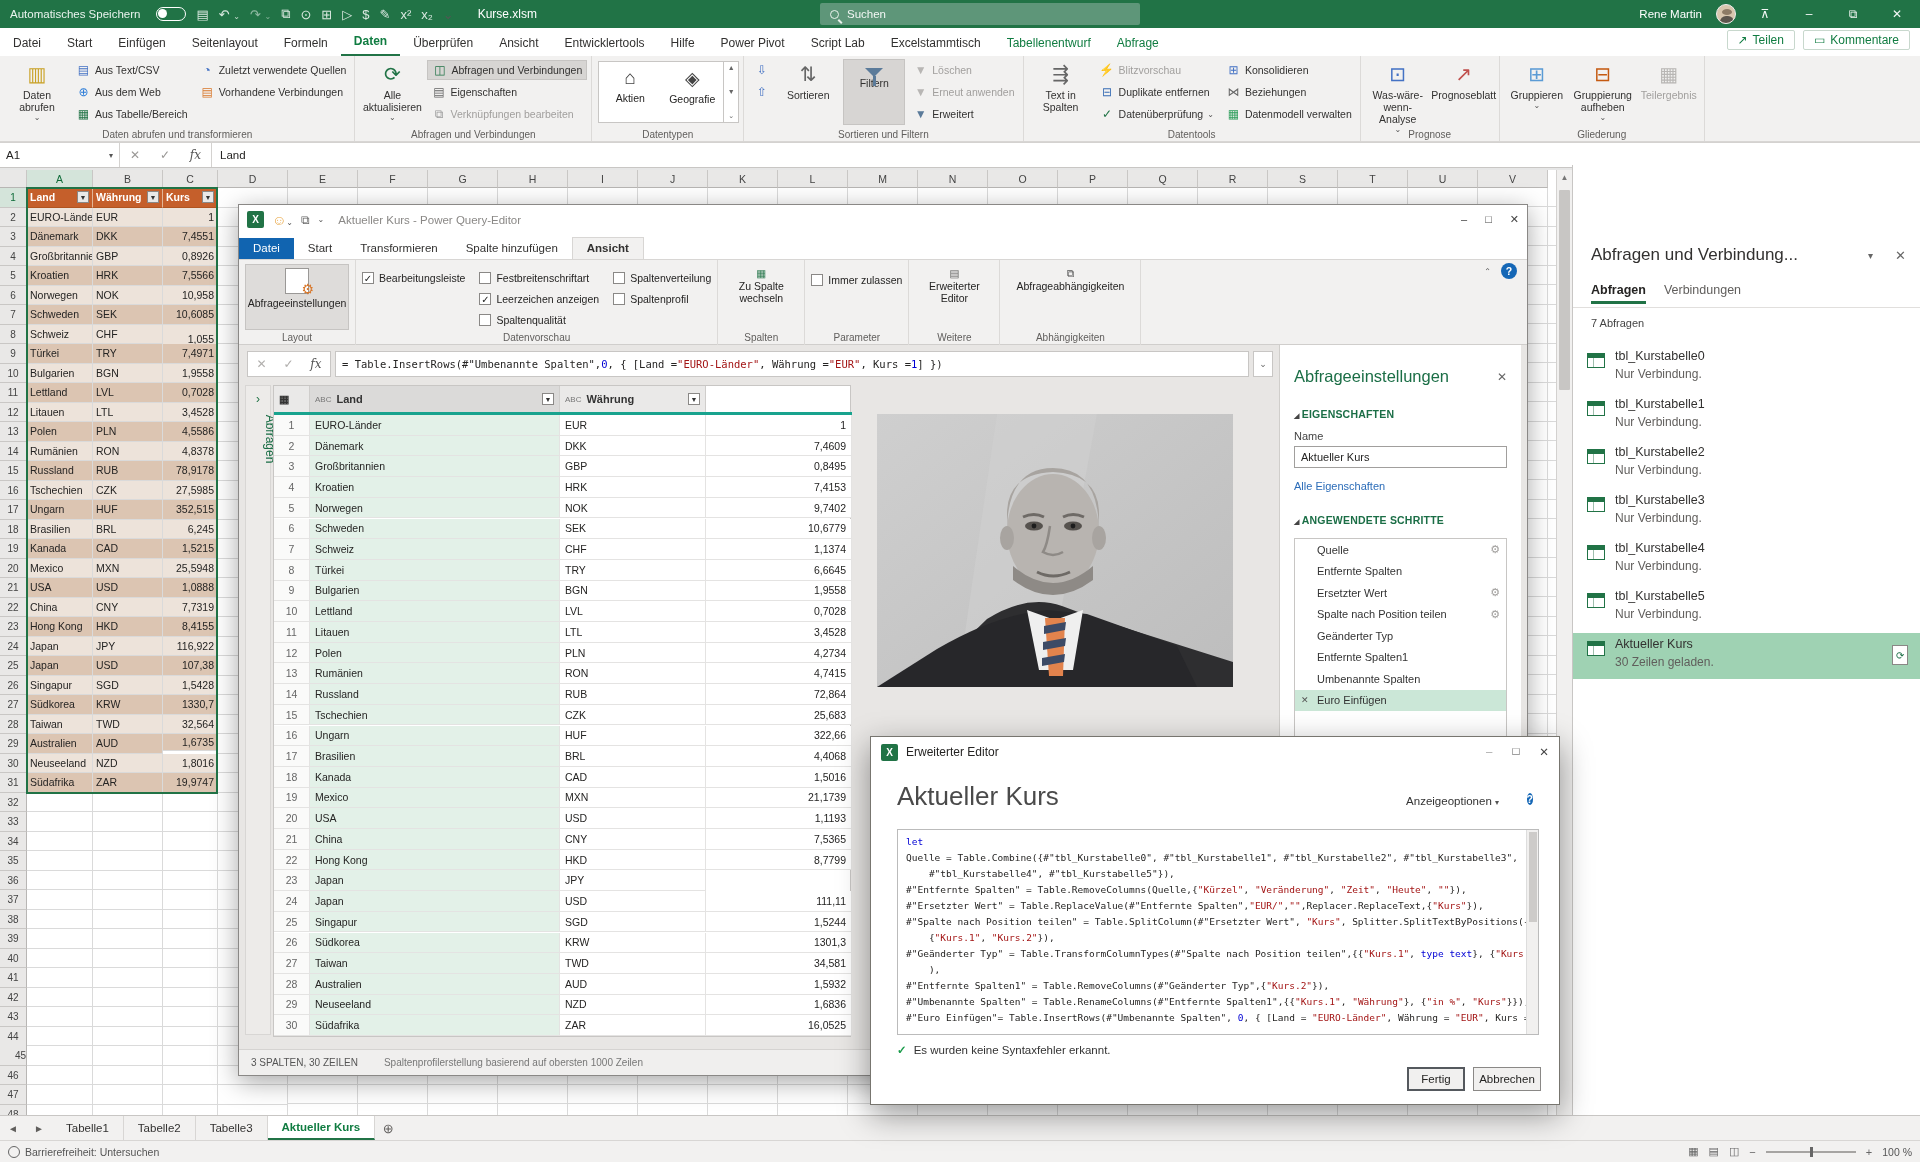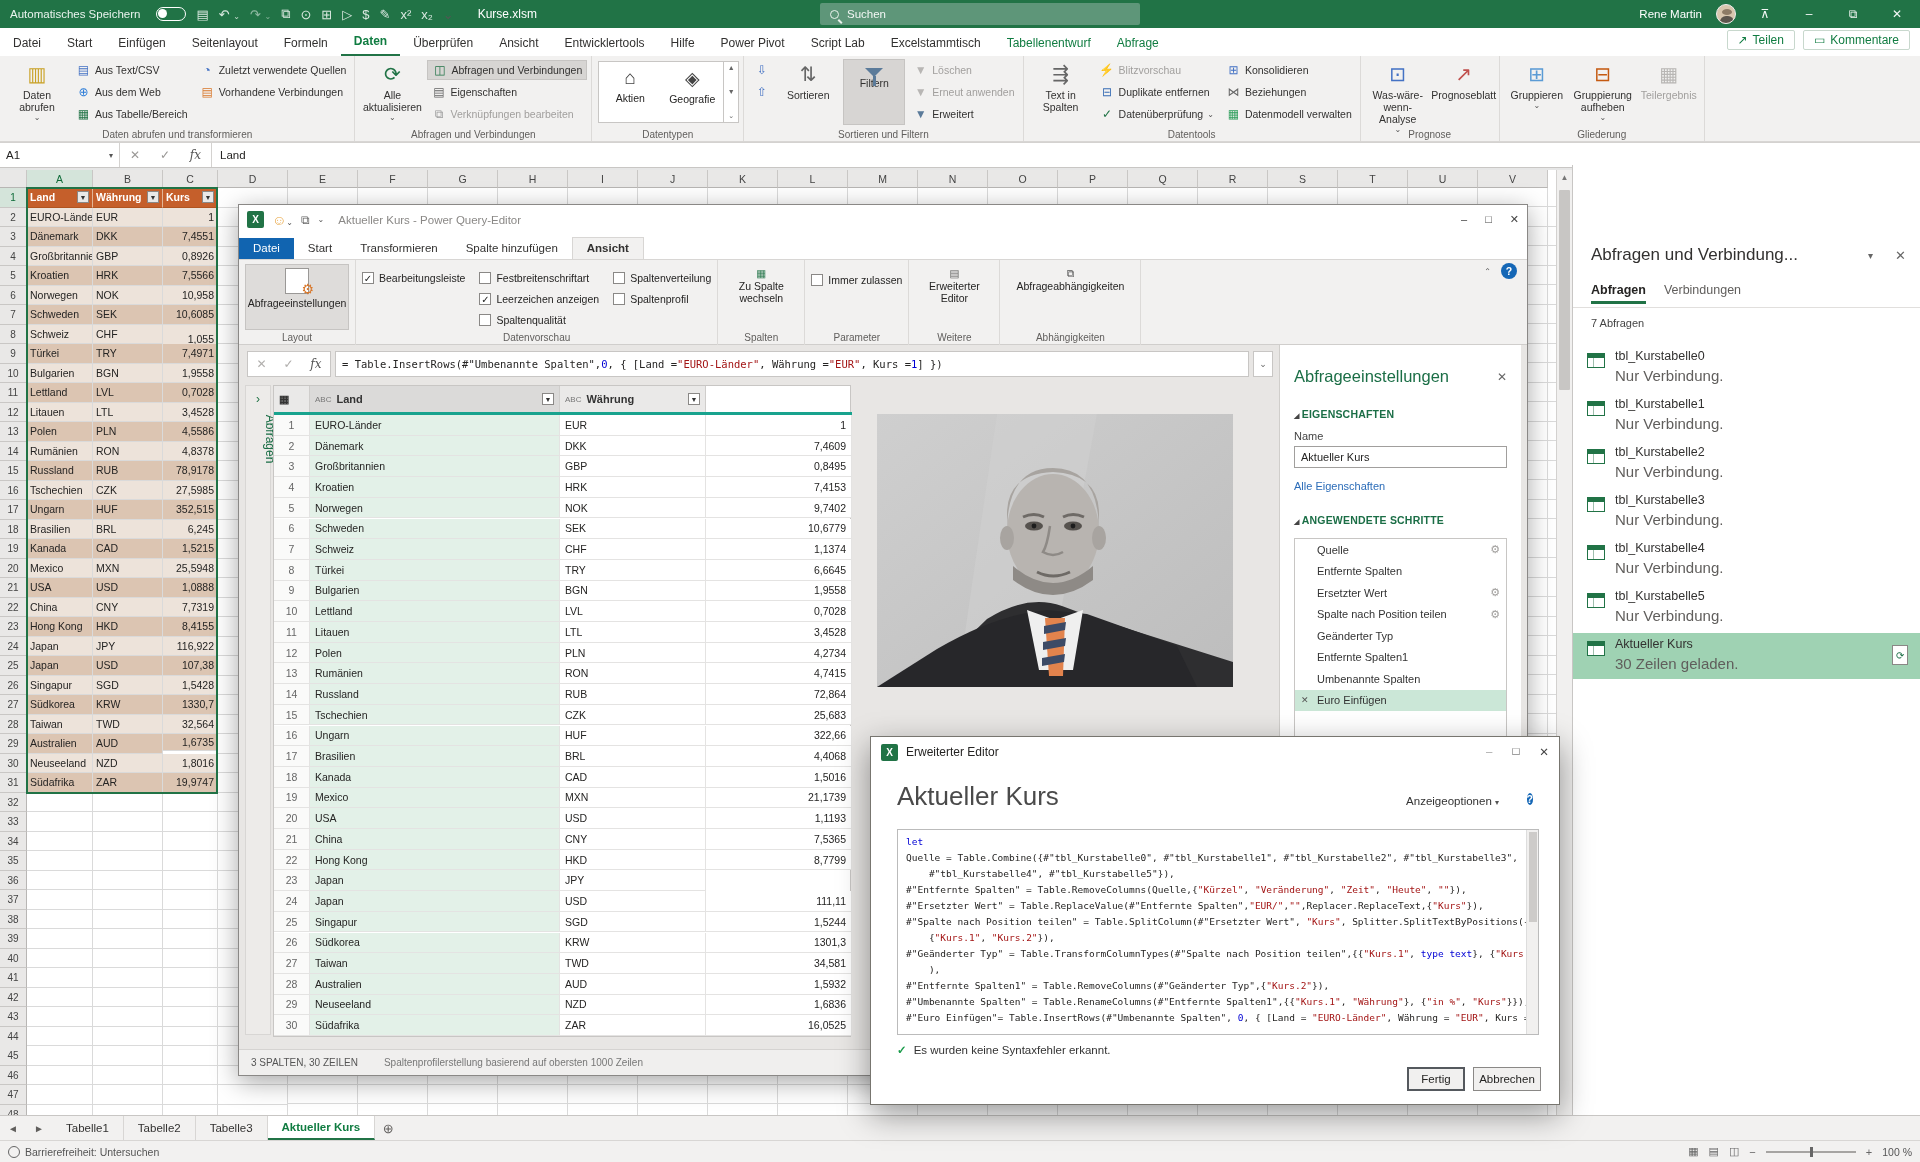--- a/index.html
+++ b/index.html
@@ -170,21 +170,21 @@
   #taskpane { left:1572px; top:165px; width:348px; height:950px; background:#fff; border-left:1px solid #C8C6C4; }
   #tp-title { position:absolute; left:18px; top:80px; right:14px; font-size:17px; color:#323130; display:flex; align-items:center; }
   #tp-title .car { margin-left:auto; font-size:10px; color:#666; padding-right:22px;}
   #tp-title .x { font-size:13px; color:#666; }
   #tp-tabs { position:absolute; left:18px; top:118px; display:flex; gap:18px; font-size:12.5px; color:#605E5C;}
   #tp-tabs .sel { font-weight:bold; color:#252423; border-bottom:3px solid #217346; padding-bottom:4px;}
   #tp-sep { position:absolute; left:0; top:142px; width:100%; height:1px; background:#E1DFDD;}
   #tp-count { position:absolute; left:18px; top:152px; font-size:11px; color:#444;}
   .tpq { position:absolute; left:0; width:100%; height:46px; }
   .tpq .nm { position:absolute; left:42px; top:4px; font-size:12.5px; color:#323130;}
-  .tpq .sub { position:absolute; left:42px; top:22px; font-size:15px; color:#605E5C;}
+  .tpq .sub { position:absolute; left:42px; top:22px; font-size:12px; color:#605E5C;}
   .tpq.sel { background:#9FD2B3; }
   .tpq .qicon { position:absolute; left:14px; top:8px; width:18px; height:15px; border:1px solid #217346; background:
      linear-gradient(to bottom, #217346 0 4px, #fff 4px); }
   .tpq .qicon::after { content:""; position:absolute; left:5px; top:4px; bottom:0; width:1px; background:#9fbfae;}
   .tpq .licon { position:absolute; right:12px; top:12px; width:16px; height:20px; background:#fff; border:1px solid #8A8886; }
   .tpq .licon::after { content:"⟳"; position:absolute; left:3px; top:4px; font-size:10px; color:#1B6E46;}
 
   
   #dlg { left:870px; top:736px; width:690px; height:369px; background:#fff; border:1px solid #77756F;
     box-shadow:0 10px 30px rgba(0,0,0,.4); }
@@ -719,21 +719,21 @@
       <div class="rowhdr" style="top: 837px; height: 19.5px; line-height: 19.5px;">43</div>
       <div class="cell" style="left: 27px; top: 837px; width: 66px; height: 19.5px;"></div>
       <div class="cell" style="left: 93px; top: 837px; width: 70px; height: 19.5px;"></div>
       <div class="cell" style="left: 163px; top: 837px; width: 55px; height: 19.5px;"></div>
       <div class="cell" style="left: 218px; top: 837px; width: 70px; height: 19.5px;"></div>
       <div class="rowhdr" style="top: 856.5px; height: 30px; line-height: 19.5px;">44</div>
       <div class="cell" style="left: 27px; top: 856.5px; width: 66px; height: 19.5px;"></div>
       <div class="cell" style="left: 93px; top: 856.5px; width: 70px; height: 19.5px;"></div>
       <div class="cell" style="left: 163px; top: 856.5px; width: 55px; height: 19.5px;"></div>
       <div class="cell" style="left: 218px; top: 856.5px; width: 70px; height: 19.5px;"></div>
-      <div class="rowhdr" style="top: 876px; height: 19.5px; line-height: 19.5px;">45</div>
+      <div class="rowhdr" style="top: 876px; height: 19.5px; line-height: 19.5px; text-align: right;">45</div>
       <div class="cell" style="left: 27px; top: 876px; width: 66px; height: 19.5px;"></div>
       <div class="cell" style="left: 93px; top: 876px; width: 70px; height: 19.5px;"></div>
       <div class="cell" style="left: 163px; top: 876px; width: 55px; height: 19.5px;"></div>
       <div class="cell" style="left: 218px; top: 876px; width: 70px; height: 19.5px;"></div>
       <div class="rowhdr" style="top: 895.5px; height: 19.5px; line-height: 19.5px;">46</div>
       <div class="cell" style="left: 27px; top: 895.5px; width: 66px; height: 19.5px;"></div>
       <div class="cell" style="left: 93px; top: 895.5px; width: 70px; height: 19.5px;"></div>
       <div class="cell" style="left: 163px; top: 895.5px; width: 55px; height: 19.5px;"></div>
       <div class="cell" style="left: 218px; top: 895.5px; width: 70px; height: 19.5px;"></div>
       <div class="rowhdr" style="top: 915px; height: 19.5px; line-height: 19.5px;">47</div>

